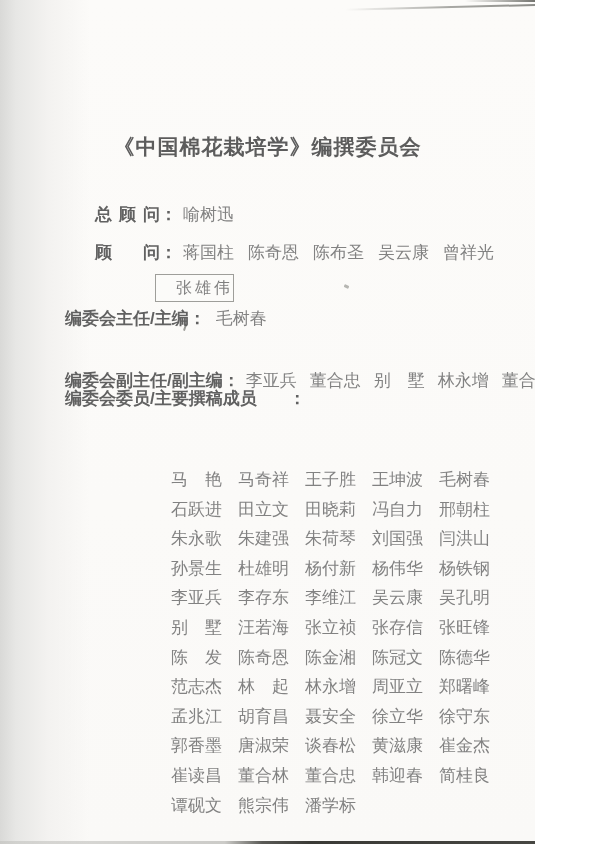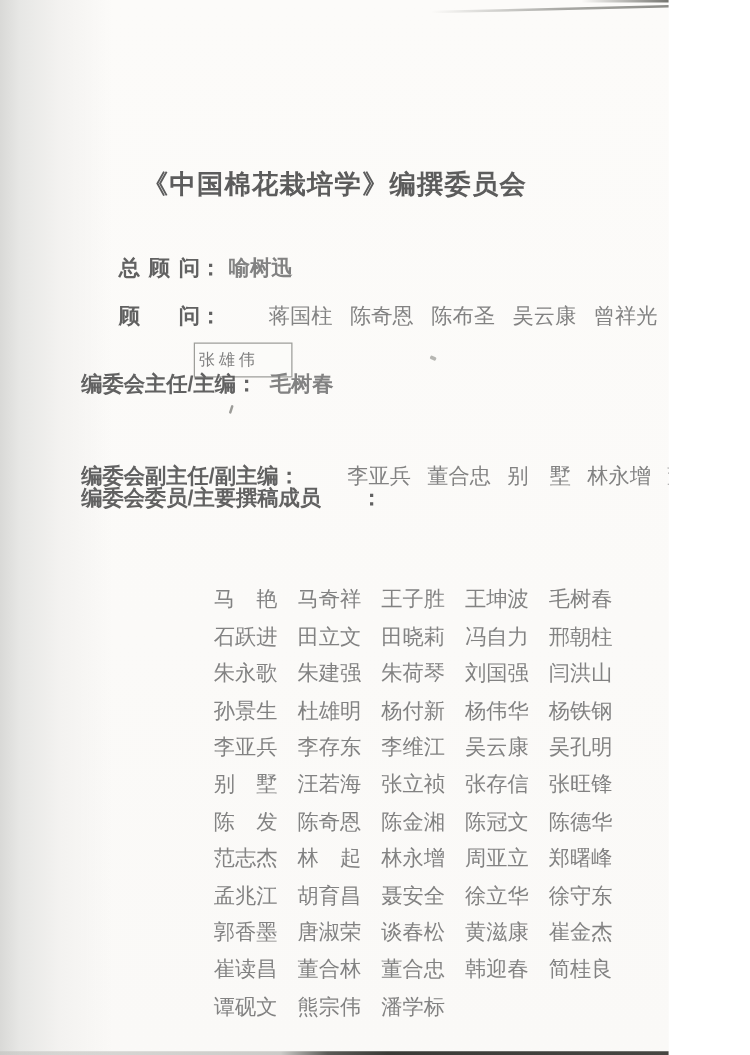--- a/index.html
+++ b/index.html
@@ -25,26 +25,26 @@
     transform:rotate(18deg);border-radius:1px;}
 
   
   .doc-title{position:absolute;top:133px;left:0;right:0;text-align:center;
     font-size:21px;font-weight:700;letter-spacing:1px;color:#5c5c5c;}
   .line{position:absolute;display:flex;align-items:baseline;font-size:17px;white-space:nowrap;}
   .hei{font-family:"Liberation Sans",sans-serif;font-weight:700;color:#616161;}
   .role-label{display:inline-flex;justify-content:space-between;width:65px;
     font-family:"Liberation Sans",sans-serif;font-weight:700;color:#616161;}
   .colon{font-family:"Liberation Sans",sans-serif;font-weight:700;color:#616161;margin-right:6px;}
-  .person{color:#828282;font-weight:bold;}
-  .names-row{display:flex;gap:14px;color:#828282;margin-left:32px;}
+  .person{color:#828282;}
+  .names-row{display:flex;gap:14px;color:#828282;}
   .names-row span{color:#828282;}
   .deceased-box{position:absolute;left:155px;top:274px;width:74px;height:26px;
-    border:1px solid #9e9e9a;display:flex;align-items:center;justify-content:flex-start;
-    font-size:13px;color:#7e7e7e;letter-spacing:3px;padding-left:3px;background:rgba(252,252,250,.4);}
+    border:1px solid #9e9e9a;display:flex;align-items:center;justify-content:flex-end;
+    font-size:16px;color:#7e7e7e;letter-spacing:3px;padding-left:3px;background:rgba(252,252,250,.4);}
   .note{font-style:italic;font-size:15px;color:#6f6f6f;letter-spacing:.5px;margin-left:1px;}
   .members-grid{position:absolute;left:171px;top:424px;display:grid;
     grid-template-columns:repeat(5,55px);column-gap:12px;grid-auto-rows:29.6px;
     font-size:17px;color:#828282;margin-top:44px;}
   .members-grid span{display:block;}
 </style>
 </head>
 <body>
 
 <div class="page">
@@ -80,21 +80,21 @@
         <span>陈布圣</span>
         <span>吴云康</span>
         <span>曾祥光</span>
       </span>
   </div>
 
   <div class="deceased-box">
     <span>张雄伟</span>
   </div>
 
-  <div class="line" style="top:296px;left:65px;">
+  <div class="line" style="top:307px;left:65px;">
     <span class="hei">编委会主任/主编</span>
     <span class="colon">：</span>
     <span class="person" style="margin-left:4px;">毛树春</span>
   </div>
 
   <div class="line" style="top:369px;left:65px;">
     <span class="hei">编委会副主任/副主编</span>
     <span class="colon">：</span>
     <span class="names-row" style="gap:13px;">
         <span>李亚兵</span>

